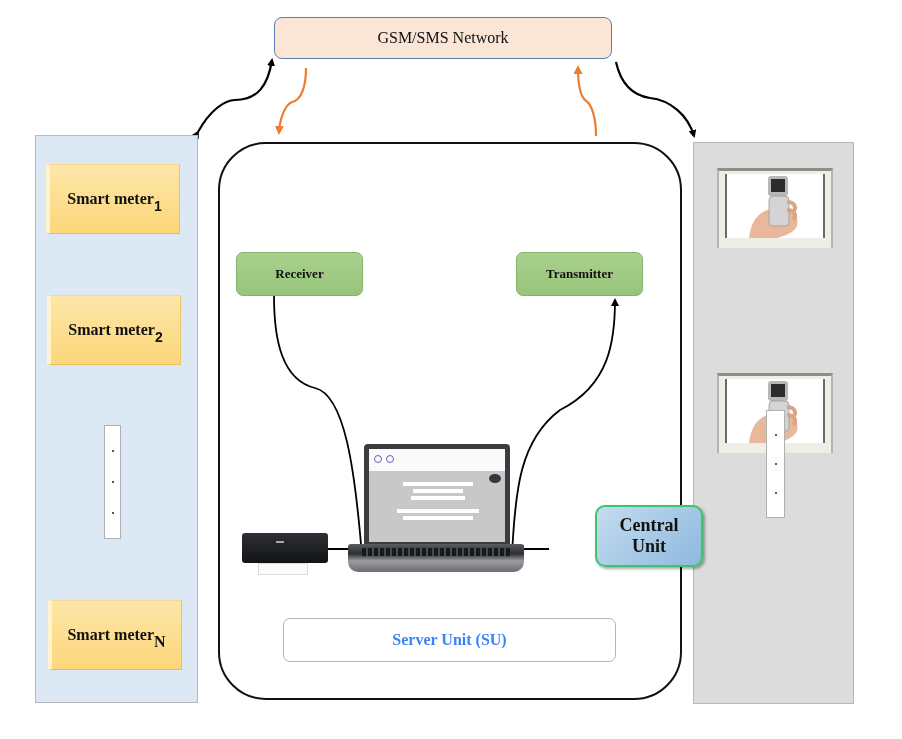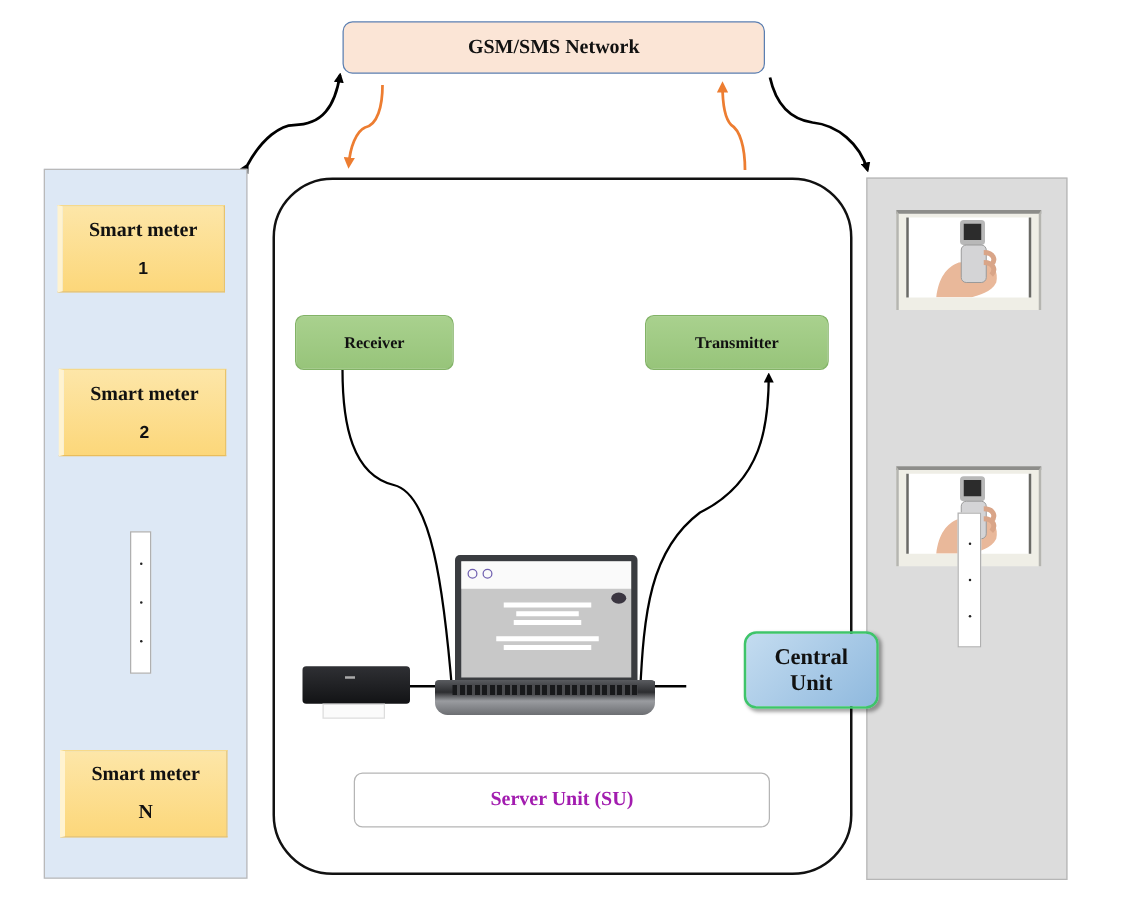--- a/index.html
+++ b/index.html
@@ -5,30 +5,30 @@
   html, body { margin: 0; padding: 0; background: #ffffff; }
   body { width: 902px; height: 739px; position: relative; overflow: hidden;
          font-family: "Liberation Serif", serif; }
   .abs { position: absolute; }
   svg.wires { position: absolute; left: 0; top: 0; width: 902px; height: 739px; pointer-events: none; }
 
   
   .gsm { left: 274px; top: 17px; width: 338px; height: 42px; background: #fbe5d6;
          border: 1.5px solid #5b7fb1; border-radius: 8px; box-sizing: border-box;
          display: flex; align-items: center; justify-content: center;
-         font-weight: bold; font-size: 16px; color: #111; }
+         font-weight: normal; font-size: 16px; color: #111; }
 
   
   .left-panel { left: 35px; top: 135px; width: 163px; height: 568px; background: #dde8f5;
                 border: 1.5px solid #b9b9b9; box-sizing: border-box; }
   .meter { width: 134px; height: 70px; box-sizing: border-box;
            background: linear-gradient(#fde6a8, #fcd77a);
            border-left: 4px solid #fff3d0; border-top: 1px solid #f6d98a;
            border-right: 1px solid #e9c36a; border-bottom: 1px solid #e9bd5c;
-           display: flex; flex-direction: column; align-items: center; justify-content: center;
+           display: flex; flex-direction: row; align-items: center; justify-content: center;
            font-weight: bold; font-size: 16px; color: #111; line-height: 1; }
   .meter .num { margin-top: 14px; font-family: "Liberation Sans", sans-serif; font-size: 14px; }
   .meter .num.serif { font-family: "Liberation Serif", serif; font-size: 16px; }
 
   .dots { width: 17px; height: 114px; background: #fff; border: 1.5px solid #b0b0b0;
           box-sizing: border-box; display: flex; flex-direction: column;
           justify-content: space-around; align-items: center; padding: 10px 0; }
   .dot { width: 2px; height: 2px; background: #222; border-radius: 50%; }
 
   
@@ -43,31 +43,31 @@
                         overflow: hidden; }
 
   
   .su-box { left: 218px; top: 142px; width: 464px; height: 558px;
             border: 2px solid #111; border-radius: 48px; box-sizing: border-box; background: transparent; }
   .green-box { height: 44px; box-sizing: border-box; border: 1.5px solid #82b366;
                border-radius: 7px; background: linear-gradient(#a9d18e, #97c47a);
                display: flex; align-items: center; justify-content: center;
                font-weight: bold; font-size: 13px; color: #111; }
   .receiver { left: 236px; top: 252px; width: 127px; }
-  .transmitter { left: 516px; top: 252px; width: 147px; }
+  .transmitter { left: 516px; top: 252px; width: 127px; }
   .central { left: 549px; top: 505px; width: 108px; height: 62px; box-sizing: border-box;
              border: 2.5px solid #3ec46a; border-radius: 10px;
              background: linear-gradient(135deg, #c4dcf0, #8fb9de);
              display: flex; flex-direction: column; align-items: center; justify-content: center;
              font-weight: bold; font-size: 18px; color: #111; line-height: 1.15;
              box-shadow: 2px 2px 3px rgba(0,0,0,0.35); margin-left: 46px; }
   .su-label { left: 283px; top: 618px; width: 333px; height: 44px; box-sizing: border-box;
               border: 1.5px solid #b5b5b5; border-radius: 7px; background: #fff;
               display: flex; align-items: center; justify-content: center;
-              font-weight: bold; font-size: 16px; color: #a21caf; }
+              font-weight: bold; font-size: 16px; color: #3b82f6; }
 
   
   .laptop { left: 348px; top: 444px; width: 176px; height: 128px; }
   .laptop .lid { position: absolute; left: 16px; top: 0; width: 146px; height: 103px;
                  background: #3a3c40; border-radius: 4px 4px 0 0; }
   .laptop .screen { position: absolute; left: 5px; top: 5px; right: 5px; bottom: 5px;
                     background: #c8c8c8; overflow: hidden; }
   .laptop .screen .topbar { position: absolute; left: 0; right: 0; top: 0; height: 22px; background: #fafafa; }
   .laptop .screen .logo { position: absolute; top: 6px; width: 8px; height: 8px; border-radius: 50%;
                           border: 1px solid #7060b0; box-sizing: border-box; }

